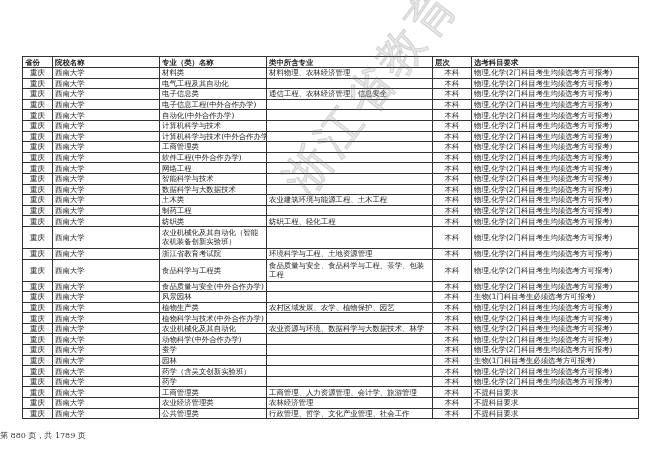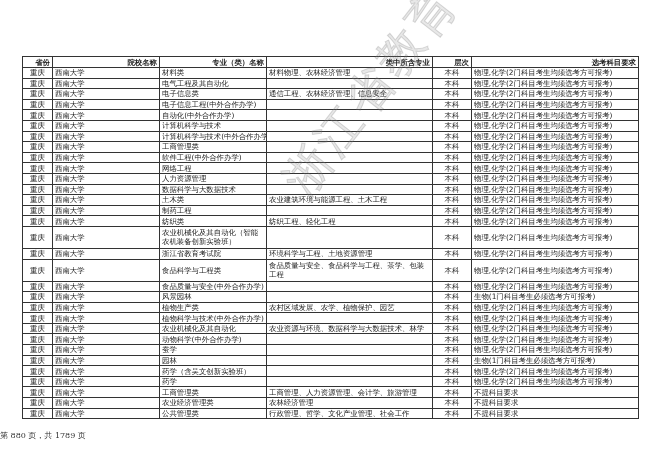--- a/index.html
+++ b/index.html
@@ -3,21 +3,21 @@
 <meta charset="utf-8">
 <style>
   html, body { margin:0; padding:0; background:#ffffff; }
   body { width:660px; height:466px; position:relative; overflow:hidden;
          font-family:"DejaVu Sans", "Liberation Sans", sans-serif; color:#222; }
   .page { position:absolute; left:0; top:0; width:660px; height:466px; background:#fff; }
   table.grid { position:absolute; left:22px; top:56px; width:616px;
                border-collapse:collapse; table-layout:fixed; font-size:7.4px; line-height:9px; }
   table.grid th, table.grid td { border:1px solid #333; padding:0 2px; height:9.6px;
                overflow:hidden; white-space:nowrap; vertical-align:middle; }
-  table.grid th { font-weight:bold; text-align:right; height:10px; }
+  table.grid th { font-weight:bold; text-align:left; height:10px; }
   table.grid td.c { text-align:center; }
   table.grid td.wrap { white-space:normal; }
   tr.tall td { height:21px; }
   .col-prov { width:30px; }
   .col-school { width:107px; }
   .col-major { width:107px; }
   .col-incl { width:166px; }
   .col-level { width:39px; }
   .col-req { width:167px; }
   .footer { position:absolute; left:0; width:660px; top:430px; text-align:left;
@@ -128,21 +128,21 @@
           <td class="c">重庆</td>
           <td>西南大学</td>
           <td>网络工程</td>
           <td></td>
           <td class="c">本科</td>
           <td>物理,化学(2门科目考生均须选考方可报考)</td>
         </tr>
         <tr>
           <td class="c">重庆</td>
           <td>西南大学</td>
-          <td>人力资源管理</td>
+          <td>智能科学与技术</td>
           <td></td>
           <td class="c">本科</td>
           <td>物理,化学(2门科目考生均须选考方可报考)</td>
         </tr>
         <tr>
           <td class="c">重庆</td>
           <td>西南大学</td>
           <td>数据科学与大数据技术</td>
           <td></td>
           <td class="c">本科</td>

